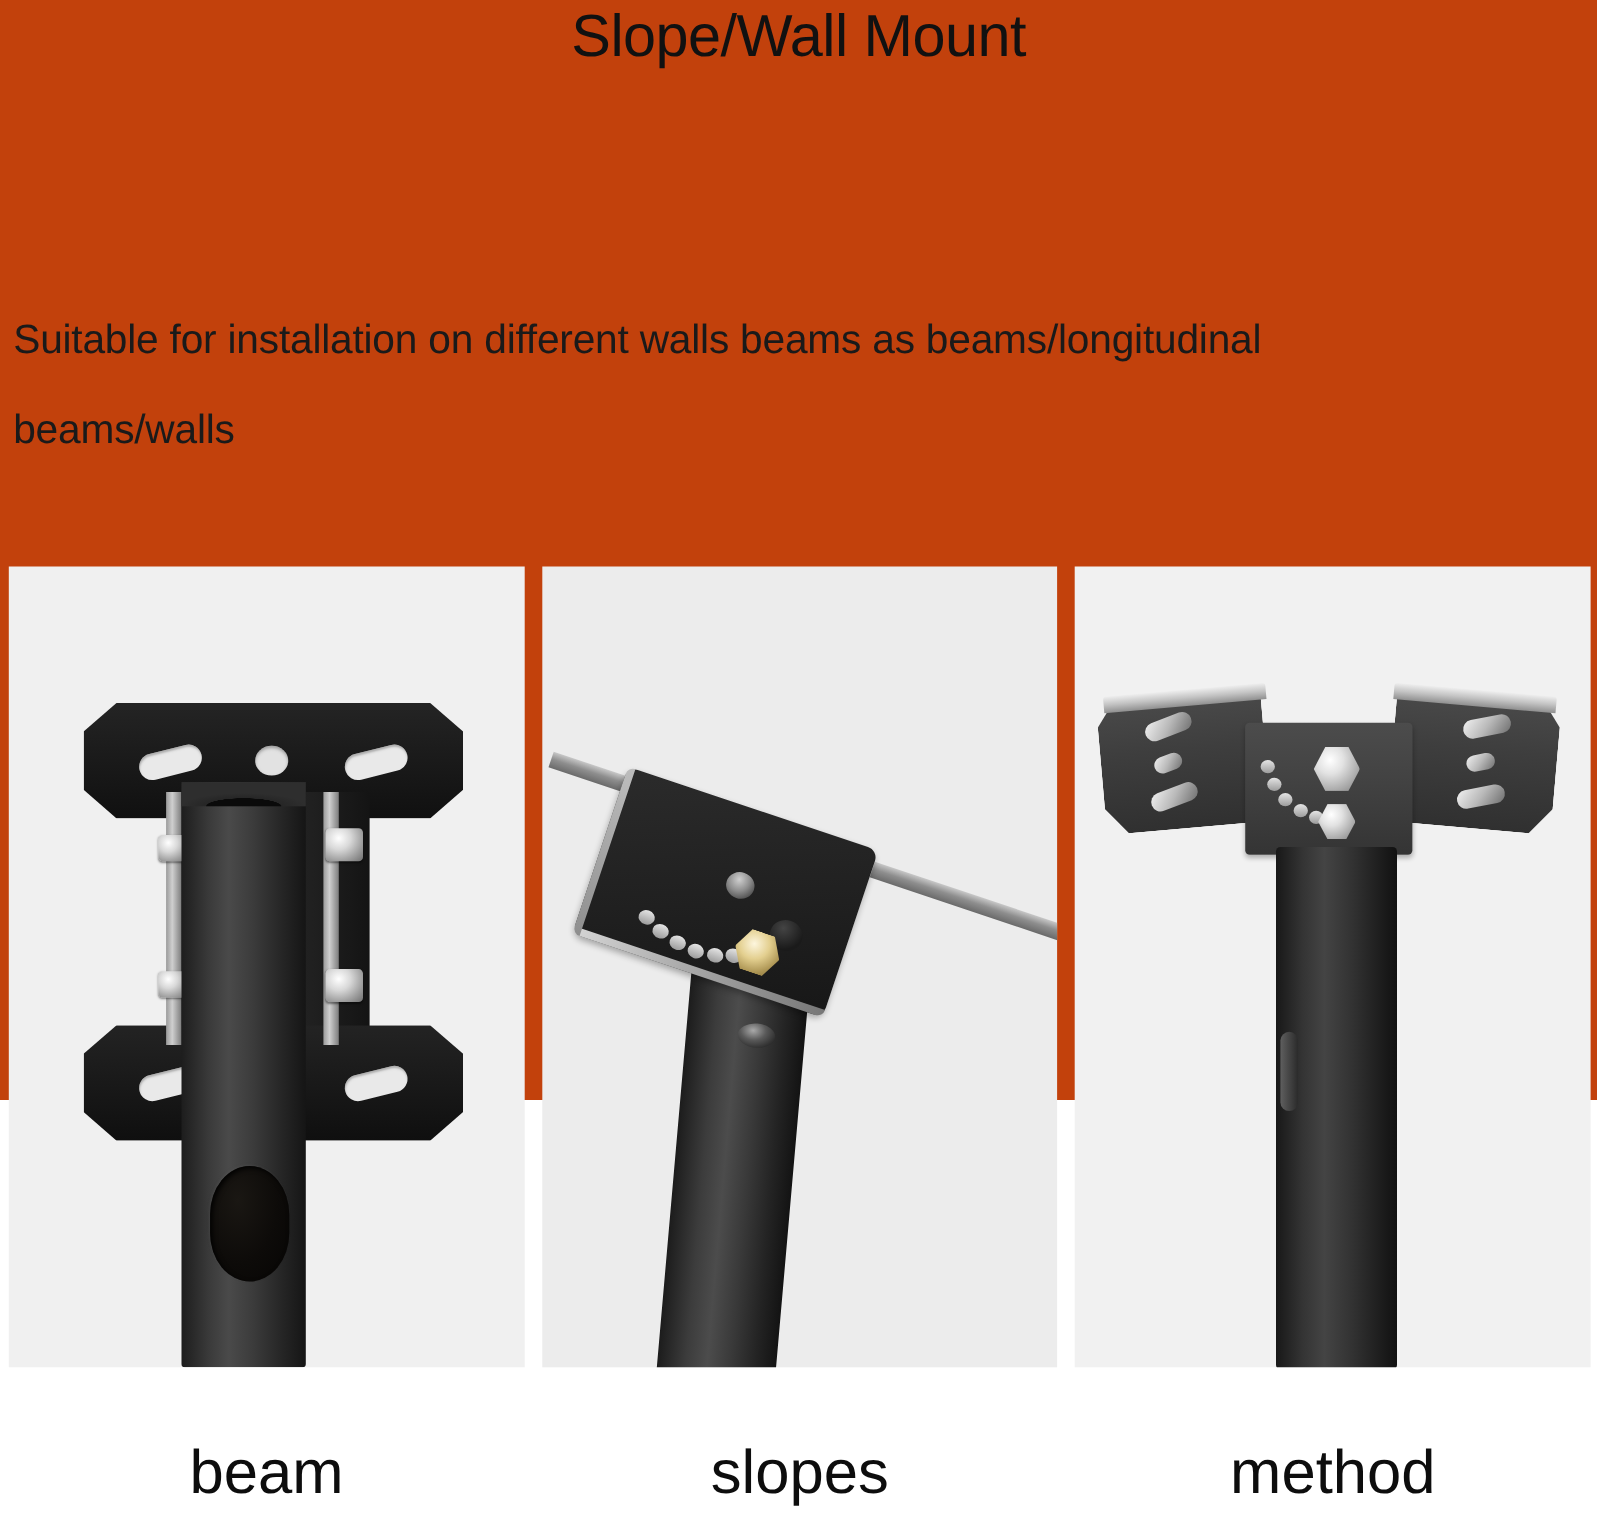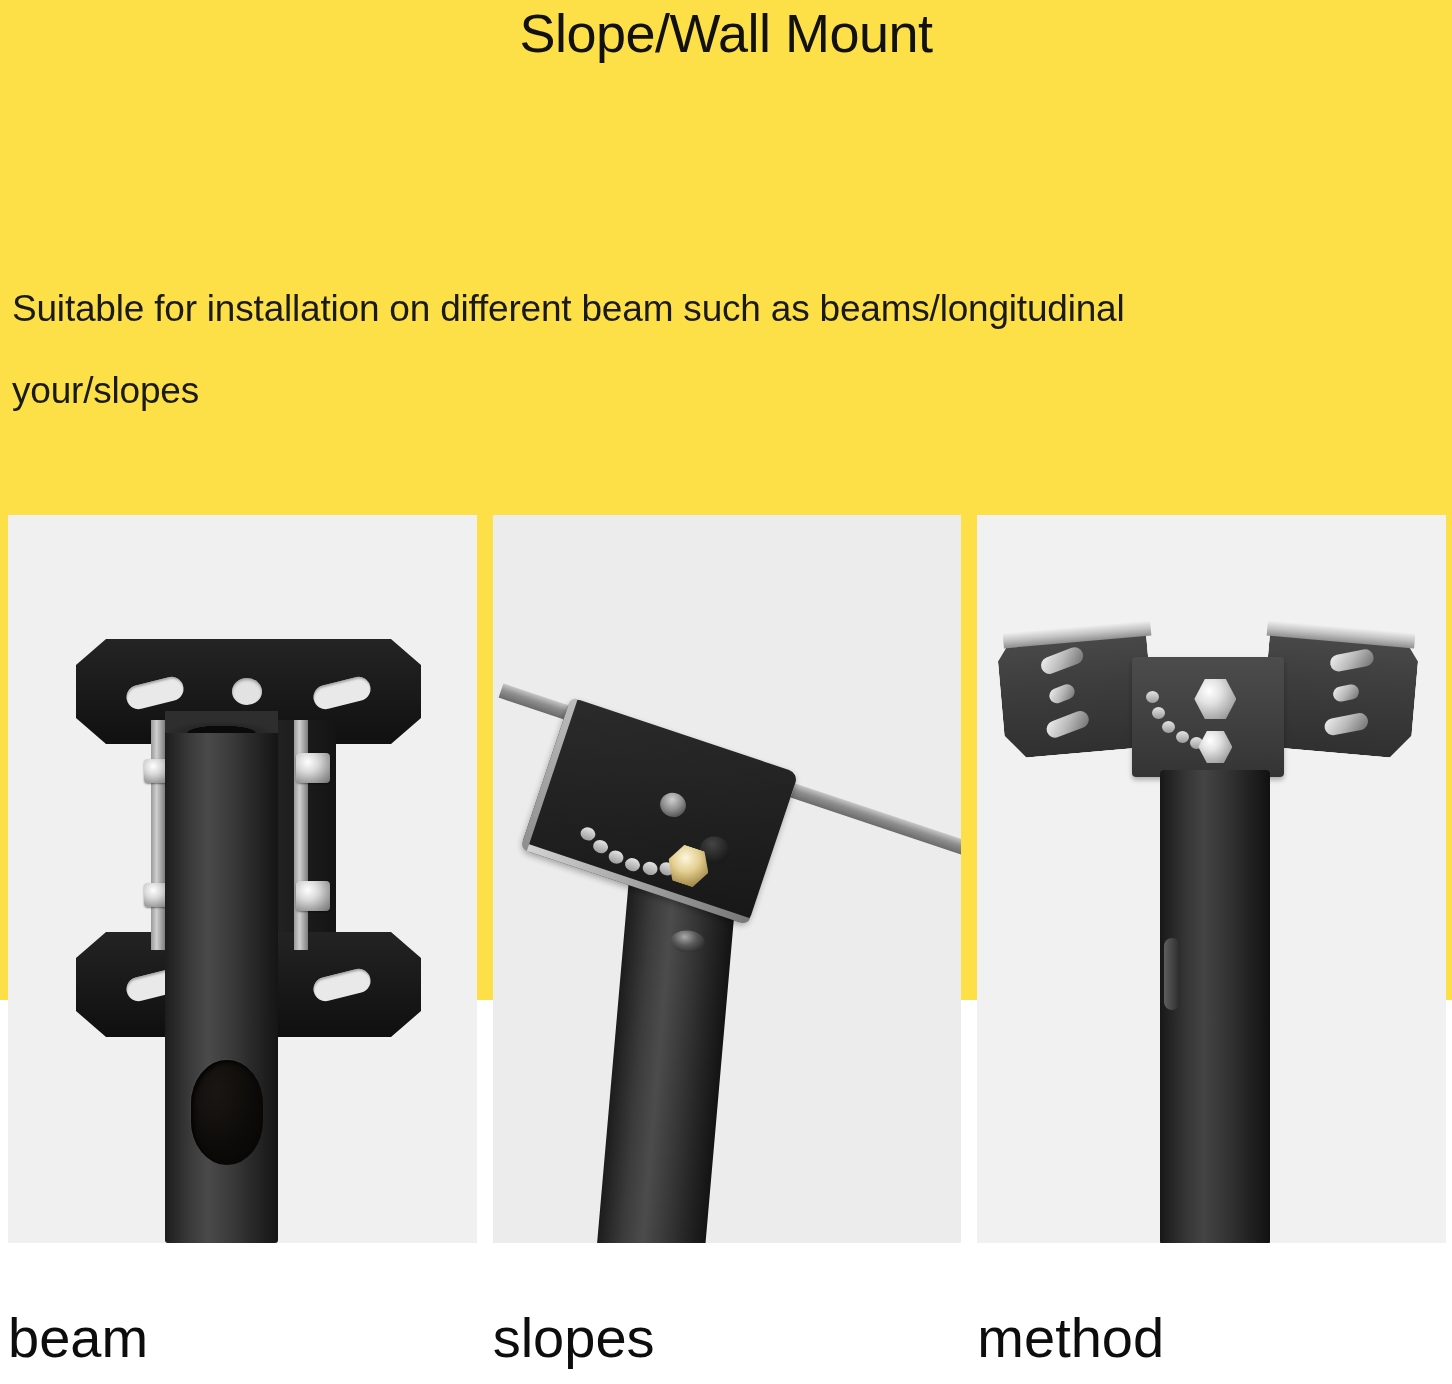--- a/index.html
+++ b/index.html
@@ -3,21 +3,21 @@
 <meta charset="utf-8">
 <style>
   * { box-sizing: border-box; margin: 0; padding: 0; }
   html, body {
     width: 1452px;
     height: 1384px;
     background: #ffffff;
     font-family: "Liberation Sans", sans-serif;
     overflow: hidden;
   }
-  .page { position: relative; width: 1452px; height: 1000px; background: #fde047; padding-left: 48px; }
+  .page { position: relative; width: 1452px; height: 1000px; background: #c2410c; padding-left: 48px; }
 
   
   .title {
     position: absolute;
     top: 2px; left: 0; width: 1452px;
     text-align: center;
     font-size: 54px;
     line-height: 62px;
     color: #111;
     letter-spacing: -0.5px;
@@ -60,20 +60,21 @@
   
   .captions {
     position: absolute;
     top: 1300px; left: 8px;
     width: 1438px; height: 80px;
     display: flex;
     gap: 16px;
   }
   .caption {
     flex: 1 1 0;
+    text-align: center;
     font-size: 56px;
     line-height: 76px;
     color: #0d0d0d;
   }
 
   
   .b-plate {
     position: absolute;
     background: #1c1c1c;
     box-shadow: 0 2px 4px rgba(0,0,0,.25);
@@ -298,22 +299,22 @@
 </style>
 </head>
 <body>
 
 <div class="page">
 
   <div class="title">Slope/Wall Mount</div>
 
 
   <div class="body-copy">
-    <div>Suitable for installation on different beam such as beams/longitudinal</div>
-    <div>your/slopes</div>
+    <div>Suitable for installation on different walls beams as beams/longitudinal</div>
+    <div>beams/walls</div>
   </div>
 
   <div class="panels">
 
     <div class="panel p1">
       <div class="b-plate b-plate-top"></div>
       <div class="slot" style="left:118px;top:166px;width:58px;height:24px;transform:rotate(-14deg);"></div>
       <div class="hole-round" style="left:224px;top:163px;width:30px;height:27px;"></div>
       <div class="slot" style="left:305px;top:166px;width:58px;height:24px;transform:rotate(-14deg);"></div>
 

